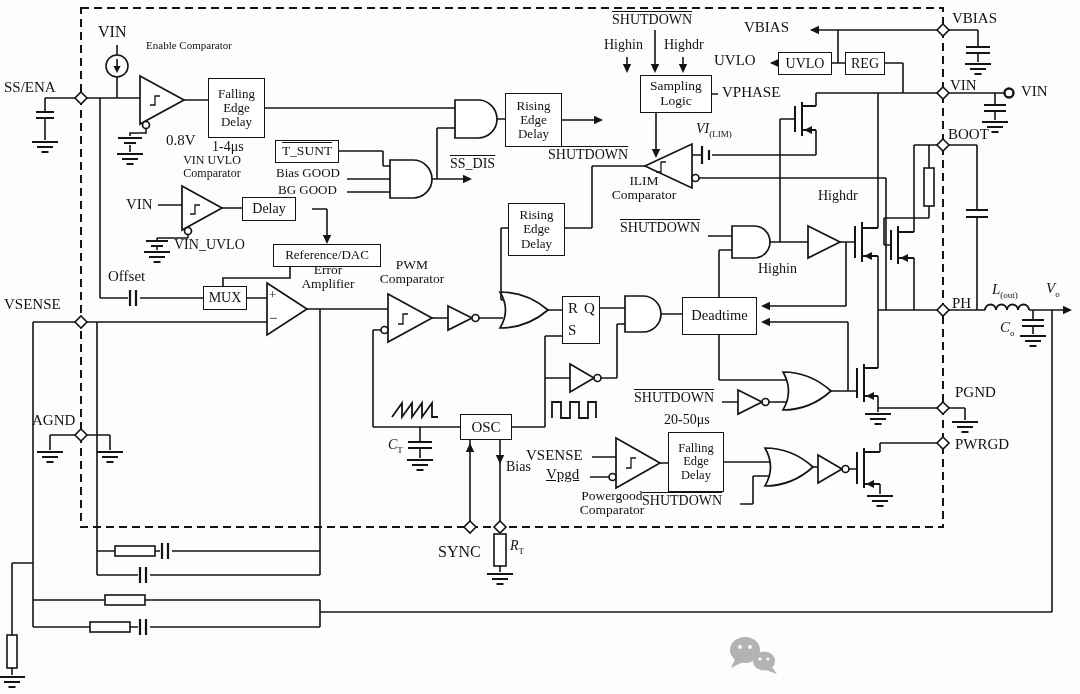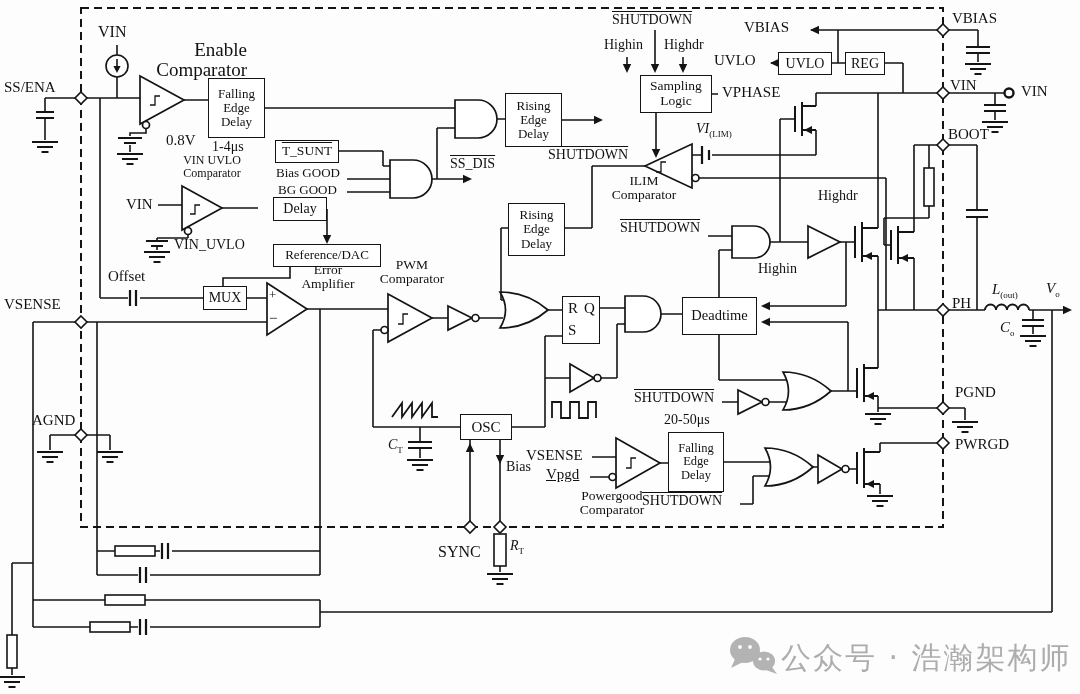--- a/index.html
+++ b/index.html
@@ -244,39 +244,39 @@
     <circle cx="760" cy="659" r="1.6" fill="#fdfdfd"></circle>
     <circle cx="768" cy="659" r="1.6" fill="#fdfdfd"></circle>
   </g>
 </svg>
 
 <div class="box" style="left:208px;top:78px;width:57px;height:60px;font-size:13px;">Falling Edge Delay</div>
 <div class="box" style="left:275px;top:140px;width:64px;height:23px;font-size:13.5px;">
       <span class="ov">T_SUNT</span>
     </div>
 <div class="box" style="left:505px;top:93px;width:57px;height:54px;font-size:13px;">Rising Edge Delay</div>
-<div class="box" style="left:273px;top:197px;width:54px;height:24px;font-size:14px;">Delay</div>
+<div class="box" style="left:242px;top:197px;width:54px;height:24px;font-size:14px;">Delay</div>
 <div class="box" style="left:273px;top:244px;width:108px;height:23px;font-size:13px;">Reference/DAC</div>
 <div class="box" style="left:203px;top:286px;width:44px;height:24px;font-size:14px;">MUX</div>
 <div class="box" style="left:618px;top:75px;width:72px;height:38px;font-size:13.5px;margin-left:22px;">Sampling Logic</div>
 <div class="box" style="left:778px;top:52px;width:54px;height:23px;font-size:14px;">UVLO</div>
 <div class="box" style="left:845px;top:52px;width:40px;height:23px;font-size:14px;">REG</div>
 <div class="box" style="left:508px;top:203px;width:57px;height:53px;font-size:13px;">Rising Edge Delay</div>
 <div class="box" style="left:562px;top:296px;width:38px;height:48px;">
   <span style="position:absolute;left:5px;top:3px;font-size:15px;">R</span>
   <span style="position:absolute;left:21px;top:3px;font-size:15px;">Q</span>
   <span style="position:absolute;left:5px;top:25px;font-size:15px;">S</span>
 </div>
 <div class="box" style="left:682px;top:297px;width:75px;height:38px;font-size:14.5px;">Deadtime</div>
 <div class="box" style="left:460px;top:414px;width:52px;height:26px;font-size:15px;">OSC</div>
 <div class="box" style="left:668px;top:432px;width:56px;height:60px;font-size:12.5px;">Falling Edge Delay</div>
 
 <div class="lbl" style="left:98px;top:24px;font-size:16px;">VIN</div>
 <div class="lbl" style="left:4px;top:80px;">SS/ENA</div>
-<div class="lbl ctr" style="left:131px;top:40px;width:116px;font-size:19px;text-align:right;">Enable Comparator</div>
+<div class="lbl ctr" style="left:131px;top:40px;width:116px;font-size:11px;">Enable Comparator</div>
 <div class="lbl" style="left:166px;top:133px;">0.8V</div>
 <div class="lbl" style="left:212px;top:140px;font-size:14px;">1-4μs</div>
 <div class="lbl" style="left:276px;top:166px;font-size:13px;">Bias GOOD</div>
 <div class="lbl" style="left:278px;top:183px;font-size:13px;">BG GOOD</div>
 <div class="lbl ctr" style="left:170px;top:154px;width:84px;font-size:12px;">VIN UVLO Comparator</div>
 <div class="lbl" style="left:126px;top:197px;">VIN</div>
 <div class="lbl" style="left:174px;top:238px;font-size:14px;">VIN_UVLO</div>
 <div class="lbl ov" style="left:450px;top:157px;font-size:14px;">SS_DIS</div>
 <div class="lbl ov" style="left:612px;top:13px;font-size:14px;">SHUTDOWN</div>
 <div class="lbl" style="left:604px;top:38px;font-size:14px;">Highin</div>
@@ -311,15 +311,14 @@
 <div class="lbl" style="left:950px;top:78px;">VIN</div>
 <div class="lbl" style="left:1021px;top:84px;">VIN</div>
 <div class="lbl" style="left:948px;top:127px;">BOOT</div>
 <div class="lbl" style="left:952px;top:296px;">PH</div>
 <div class="lbl" style="left:955px;top:385px;">PGND</div>
 <div class="lbl" style="left:955px;top:437px;">PWRGD</div>
 <div class="lbl" style="left:992px;top:282px;font-size:15px;"><span class="it">L</span><sub>(out)</sub></div>
 <div class="lbl" style="left:1000px;top:320px;font-size:15px;"><span class="it">C</span><sub>o</sub></div>
 <div class="lbl" style="left:1046px;top:281px;font-size:15px;"><span class="it">V</span><sub>o</sub></div>
 
-<div id="watermark-text">公众号 · 浩瀚架构师</div>
 
 </div>
 
 </body></html>

